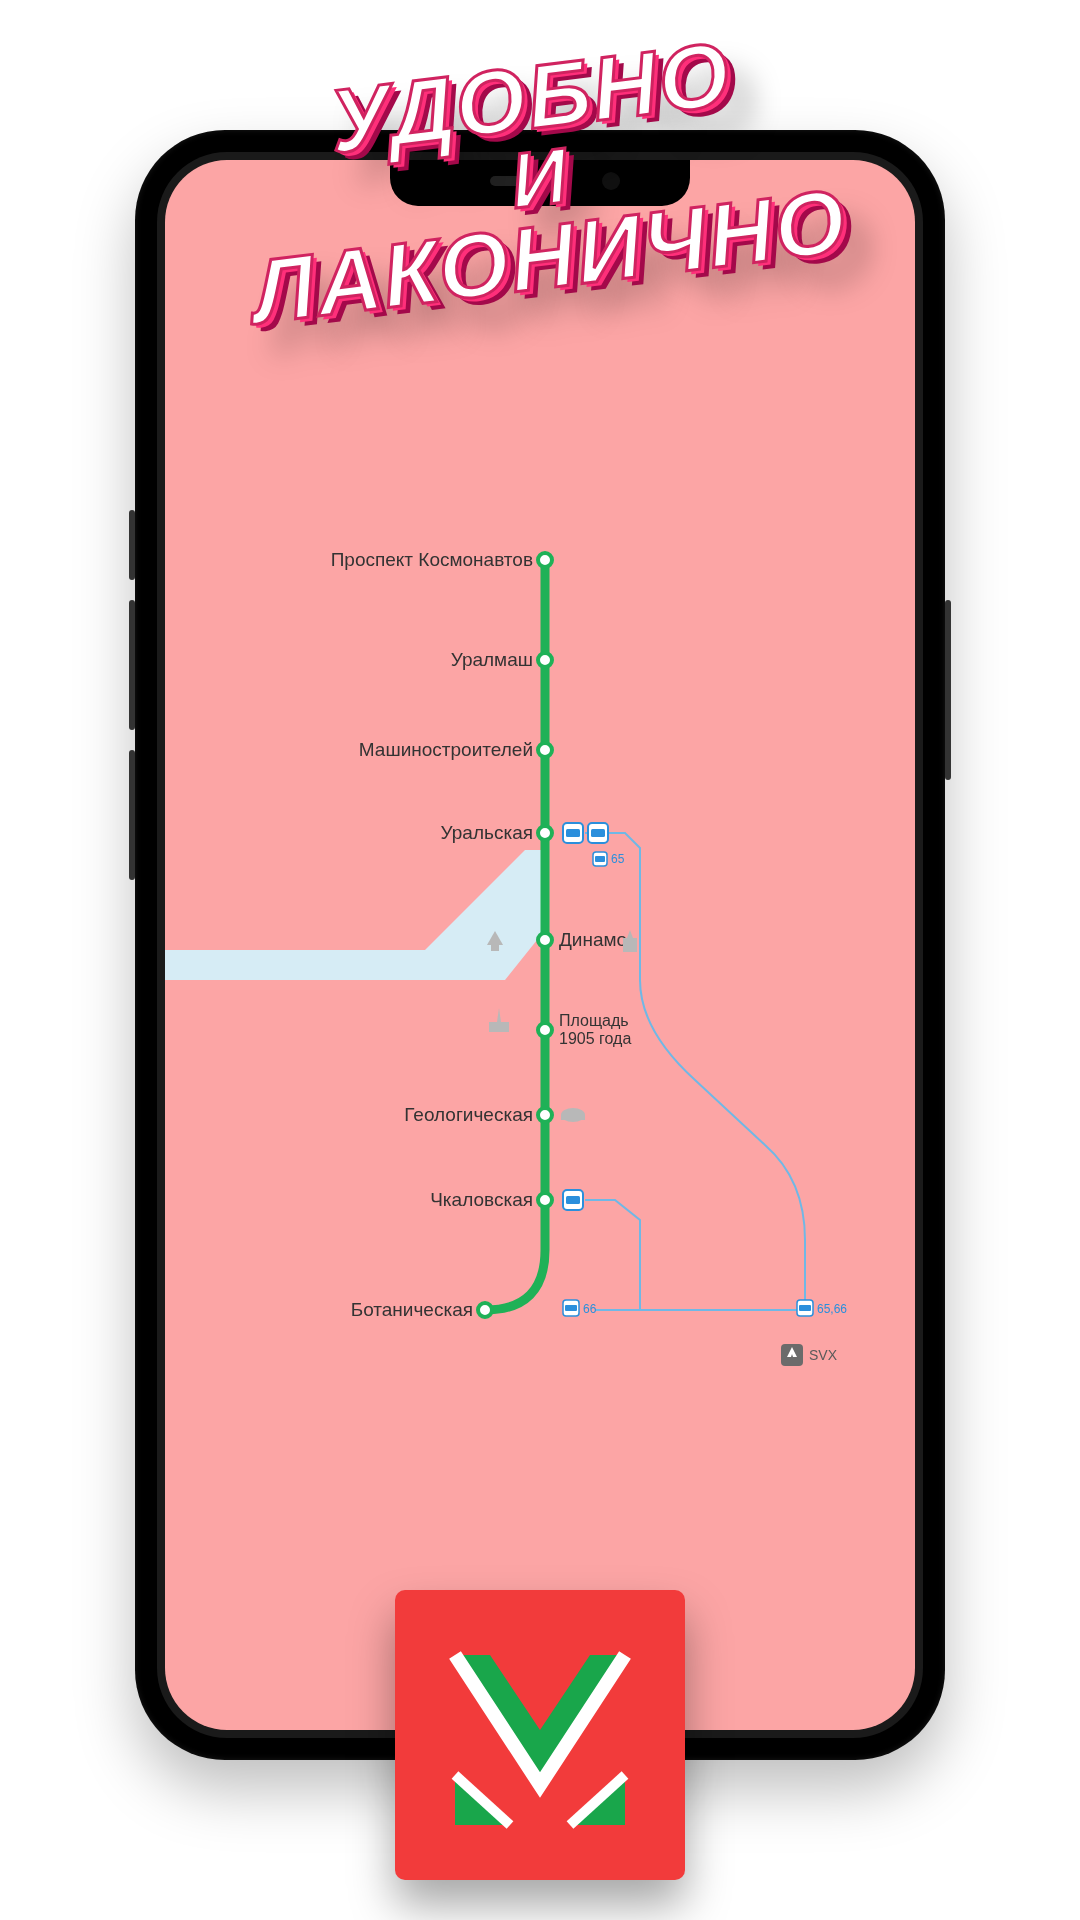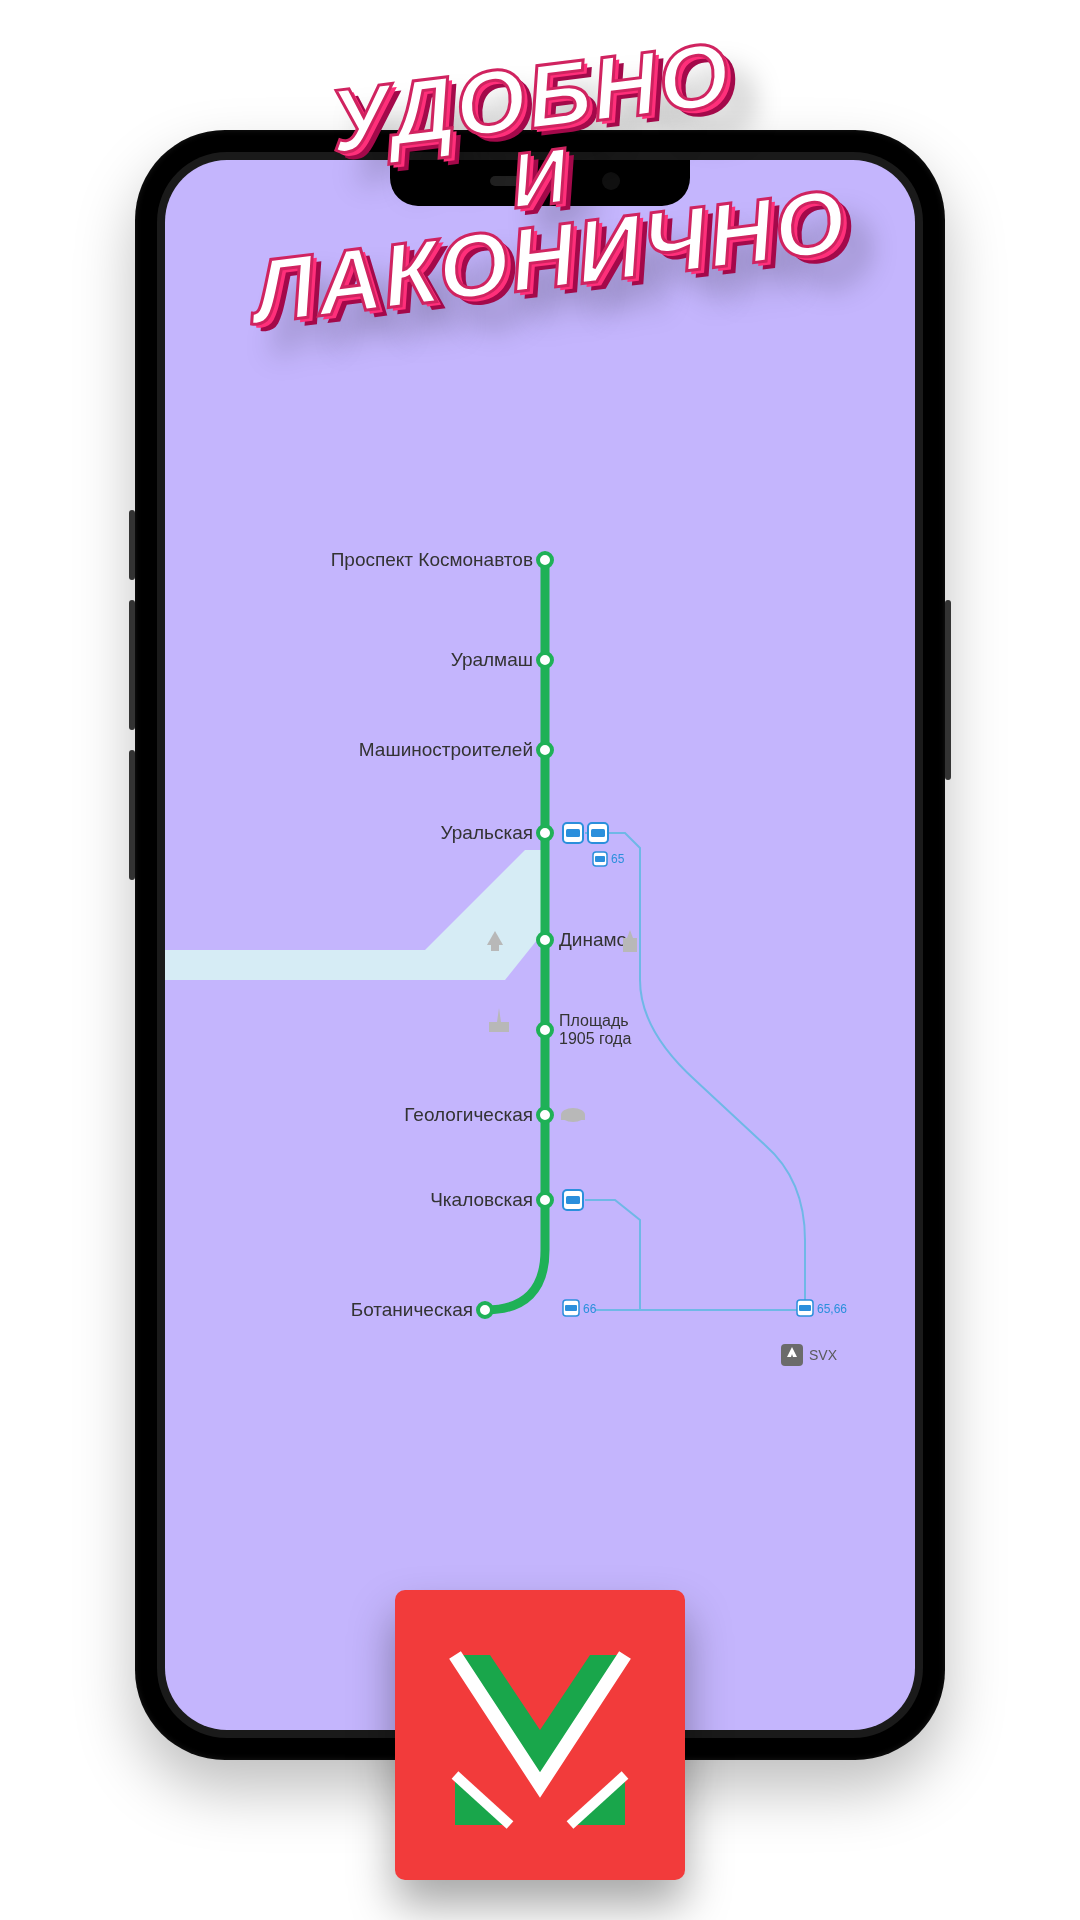--- a/index.html
+++ b/index.html
@@ -27,21 +27,21 @@
   .phone-inner {
     width: 100%;
     height: 100%;
     border-radius: 70px;
     background: #1a1a1a;
     padding: 8px;
   }
   .phone-screen {
     width: 100%;
     height: 100%;
-    background: #c4b5fd;
+    background: #fca5a5;
     border-radius: 62px;
     position: relative;
     overflow: hidden;
   }
   .notch {
     position: absolute;
     top: 0;
     left: 50%;
     transform: translateX(-50%);
     width: 300px;

